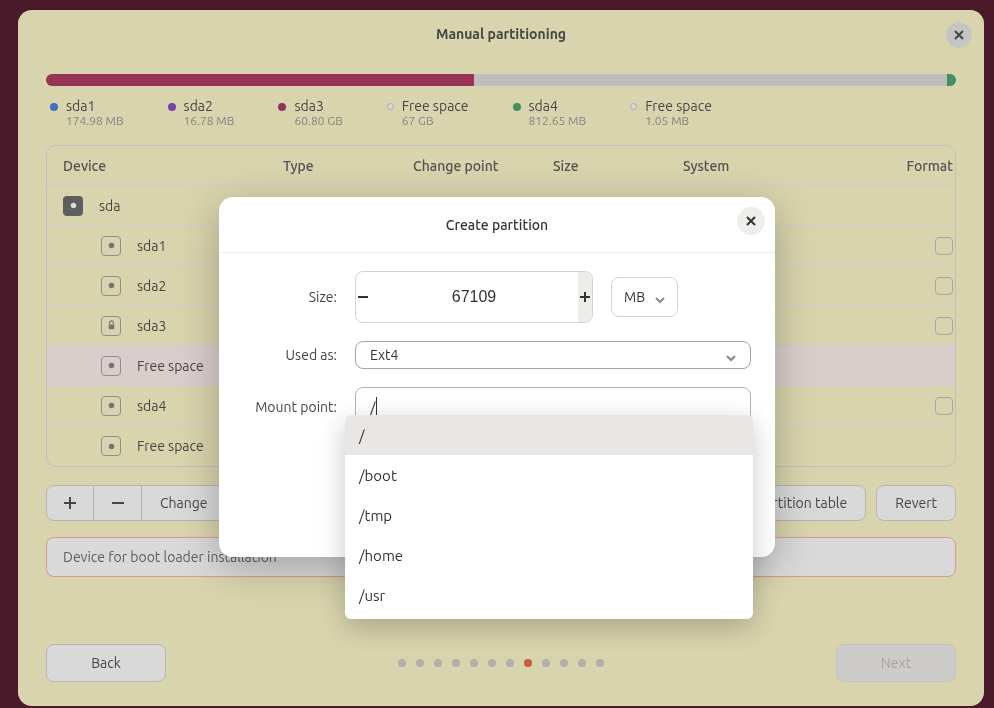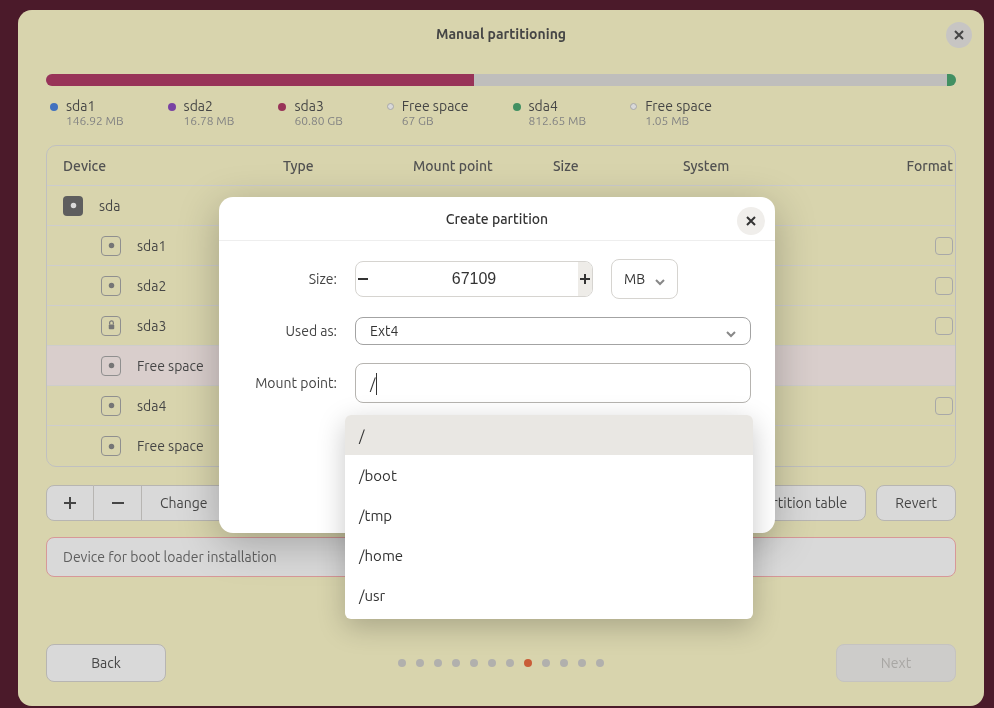--- a/index.html
+++ b/index.html
@@ -150,21 +150,21 @@
     position: absolute;
     left: 50%; top: 197px;
     transform: translateX(-50%);
     width: 556px;
     background: #fff;
     border-radius: 14px;
     box-shadow: 0 10px 40px rgba(0,0,0,0.25);
     z-index: 10;
   }
   .modal-header {
-    height: 44px;
+    height: 56px;
     display: flex; align-items: center; justify-content: center;
     position: relative;
     border-bottom: 1px solid #eee;
   }
   .modal-header .title { font-weight: 500; color: #333; }
   .modal-close {
     position: absolute; right: 10px; top: 10px;
     width: 28px; height: 28px;
     border-radius: 50%;
     background: #f0eeeb;
@@ -174,21 +174,21 @@
   .modal-close svg { width: 12px; height: 12px; stroke: #333; stroke-width: 2; }
   .modal-body { padding: 18px 24px 24px 24px; }
   .form-row { display: flex; align-items: center; margin-bottom: 18px; gap: 18px; }
   .form-row:last-child { margin-bottom: 0; }
   .form-label { width: 94px; text-align: right; color: #444; }
   .stepper {
     display: flex; align-items: center;
     border: 1px solid #d6d4d0;
     border-radius: 8px;
     overflow: hidden;
-    height: 36px;
+    height: 52px;
     width: 238px;
   }
   .stepper .sbtn {
     width: 44px; height: 100%;
     display: flex; align-items: center; justify-content: center;
     cursor: pointer;
   }
   .stepper .sbtn.plus { background: #eeece8; }
   .stepper input {
     flex: 1; border: none; text-align: center;
@@ -273,21 +273,21 @@
       <div class="usage-seg" style="width:47%;background:#a61a4d"></div>
       <div class="usage-seg" style="width:52%;background:#dcdad7"></div>
       <div class="usage-seg" style="width:1%;background:#2e9a5a"></div>
     </div>
 
     <div class="legend" id="legend">
         <div class="legend-item">
           <div class="dot" style="background: rgb(46, 111, 219);"></div>
           <div>
             <div class="lbl">sda1</div>
-            <div class="sub">146.92 MB</div>
+            <div class="sub">174.98 MB</div>
           </div>
         </div>
         <div class="legend-item">
           <div class="dot" style="background: rgb(123, 47, 181);"></div>
           <div>
             <div class="lbl">sda2</div>
             <div class="sub">16.78 MB</div>
           </div>
         </div>
         <div class="legend-item">
@@ -317,21 +317,21 @@
             <div class="lbl">Free space</div>
             <div class="sub">1.05 MB</div>
           </div>
         </div>
       </div>
 
     <div class="table-wrap">
       <div class="thead">
         <div>Device</div>
         <div>Type</div>
-        <div>Mount point</div>
+        <div>Change point</div>
         <div>Size</div>
         <div>System</div>
         <div class="fmt">Format</div>
       </div>
       <div id="tbody">
           <div class="trow">
             <div class="dev-cell">
               <div class="dev-icon">
                 <svg viewBox="0 0 12 12">
                   <circle cx="6" cy="6" r="3"></circle>

